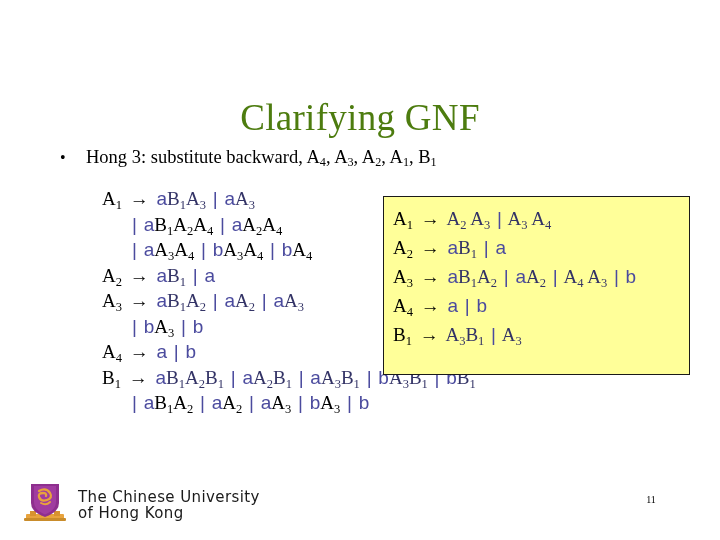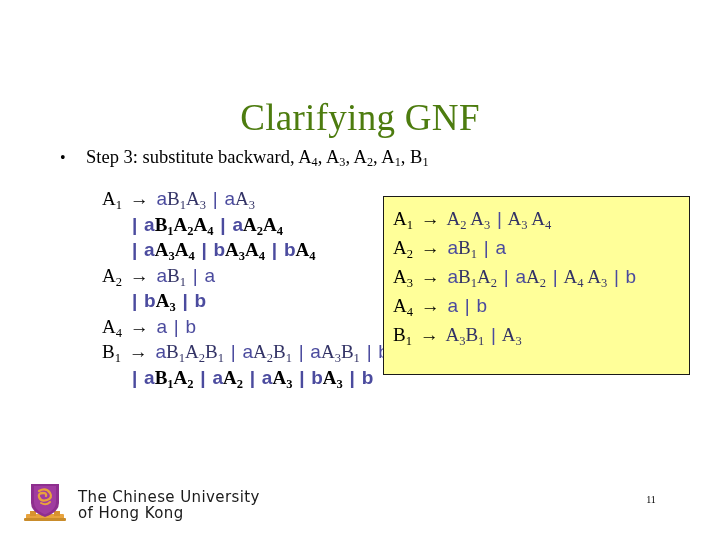--- a/index.html
+++ b/index.html
@@ -58,21 +58,21 @@
     left: 102px;
     top: 186px;
     width: 470px;
     font-family: "Liberation Serif", serif;
     font-size: 19px;
     line-height: 25.5px;
     color: #000000;
     white-space: nowrap;
   }
   #left-grammar .prod-line { height: 25.5px; }
-  #left-grammar .cont { padding-left: 28px; font-weight: bold; }
+  #left-grammar .cont { padding-left: 28px; }
 
   
   #summary-box {
     position: absolute;
     left: 383px;
     top: 196px;
     width: 307px;
     height: 179px;
     background: #ffff99;
     border: 1px solid #1a1a1a;
@@ -126,29 +126,30 @@
   }
 </style>
 </head>
 <body>
 
 <div id="slide-title">Clarifying GNF</div>
 
 <div id="bullet-row">
   <span class="bullet-glyph">•</span>
   <span class="bullet-text">
-    <span>Step 3: substitute backward, A</span><sub>4</sub><span>, A</span><sub>3</sub><span>, A</span><sub>2</sub><span>, A</span><sub>1</sub><span>, B</span><sub>1</sub>
+    <span>Hong 3: substitute backward, A</span><sub>4</sub><span>, A</span><sub>3</sub><span>, A</span><sub>2</sub><span>, A</span><sub>1</sub><span>, B</span><sub>1</sub>
   </span>
 </div>
 
 <div id="left-grammar">
     <div class="prod-line"><span class="nt">A<sub>1</sub></span> <span class="arrow">→</span> <span class="tm">a</span><span class="nt-b">B<sub>1</sub></span><span class="nt-b">A<sub>3</sub></span> <span class="bar">|</span> <span class="tm">a</span><span class="nt-b">A<sub>3</sub></span></div>
     <div class="prod-line cont"><span class="bar">|</span> <span class="tm">a</span><span class="nt">B<sub>1</sub></span><span class="nt">A<sub>2</sub></span><span class="nt">A<sub>4</sub></span> <span class="bar">|</span> <span class="tm">a</span><span class="nt">A<sub>2</sub></span><span class="nt">A<sub>4</sub></span></div>
     <div class="prod-line cont"><span class="bar">|</span> <span class="tm">a</span><span class="nt">A<sub>3</sub></span><span class="nt">A<sub>4</sub></span> <span class="bar">|</span> <span class="tm">b</span><span class="nt">A<sub>3</sub></span><span class="nt">A<sub>4</sub></span> <span class="bar">|</span> <span class="tm">b</span><span class="nt">A<sub>4</sub></span></div>
     <div class="prod-line"><span class="nt">A<sub>2</sub></span> <span class="arrow">→</span> <span class="tm">a</span><span class="nt-b">B<sub>1</sub></span> <span class="bar">|</span> <span class="tm">a</span></div>
+    <div class="prod-line"><span class="nt">A<sub>3</sub></span> <span class="arrow">→</span> <span class="tm">a</span><span class="nt-b">B<sub>1</sub></span><span class="nt-b">A<sub>2</sub></span> <span class="bar">|</span> <span class="tm">a</span><span class="nt-b">A<sub>2</sub></span> <span class="bar">|</span> <span class="tm">a</span><span class="nt-b">A<sub>3</sub></span></div>
     <div class="prod-line cont"><span class="bar">|</span> <span class="tm">b</span><span class="nt">A<sub>3</sub></span> <span class="bar">|</span> <span class="tm">b</span></div>
     <div class="prod-line"><span class="nt">A<sub>4</sub></span> <span class="arrow">→</span> <span class="tm">a</span> <span class="bar">|</span> <span class="tm">b</span></div>
     <div class="prod-line"><span class="nt">B<sub>1</sub></span> <span class="arrow">→</span> <span class="tm">a</span><span class="nt-b">B<sub>1</sub></span><span class="nt-b">A<sub>2</sub></span><span class="nt-b">B<sub>1</sub></span> <span class="bar">|</span> <span class="tm">a</span><span class="nt-b">A<sub>2</sub></span><span class="nt-b">B<sub>1</sub></span> <span class="bar">|</span> <span class="tm">a</span><span class="nt-b">A<sub>3</sub></span><span class="nt-b">B<sub>1</sub></span> <span class="bar">|</span> <span class="tm">b</span><span class="nt-b">A<sub>3</sub></span><span class="nt-b">B<sub>1</sub></span> <span class="bar">|</span> <span class="tm">b</span><span class="nt-b">B<sub>1</sub></span></div>
     <div class="prod-line cont"><span class="bar">|</span> <span class="tm">a</span><span class="nt">B<sub>1</sub></span><span class="nt">A<sub>2</sub></span> <span class="bar">|</span> <span class="tm">a</span><span class="nt">A<sub>2</sub></span> <span class="bar">|</span> <span class="tm">a</span><span class="nt">A<sub>3</sub></span> <span class="bar">|</span> <span class="tm">b</span><span class="nt">A<sub>3</sub></span> <span class="bar">|</span> <span class="tm">b</span></div>
   </div>
 
 <div id="summary-box">
     <div class="prod-line"><span class="nt">A<sub>1</sub></span> <span class="arrow">→</span> <span class="nt-b">A<sub>2</sub></span> <span class="nt-b">A<sub>3</sub></span> <span class="bar">|</span> <span class="nt-b">A<sub>3</sub></span> <span class="nt-b">A<sub>4</sub></span></div>
     <div class="prod-line"><span class="nt">A<sub>2</sub></span> <span class="arrow">→</span> <span class="tm">a</span><span class="nt-b">B<sub>1</sub></span> <span class="bar">|</span> <span class="tm">a</span></div>
     <div class="prod-line"><span class="nt">A<sub>3</sub></span> <span class="arrow">→</span> <span class="tm">a</span><span class="nt-b">B<sub>1</sub></span><span class="nt-b">A<sub>2</sub></span> <span class="bar">|</span> <span class="tm">a</span><span class="nt-b">A<sub>2</sub></span> <span class="bar">|</span> <span class="nt-b">A<sub>4</sub></span> <span class="nt-b">A<sub>3</sub></span> <span class="bar">|</span> <span class="tm">b</span></div>

